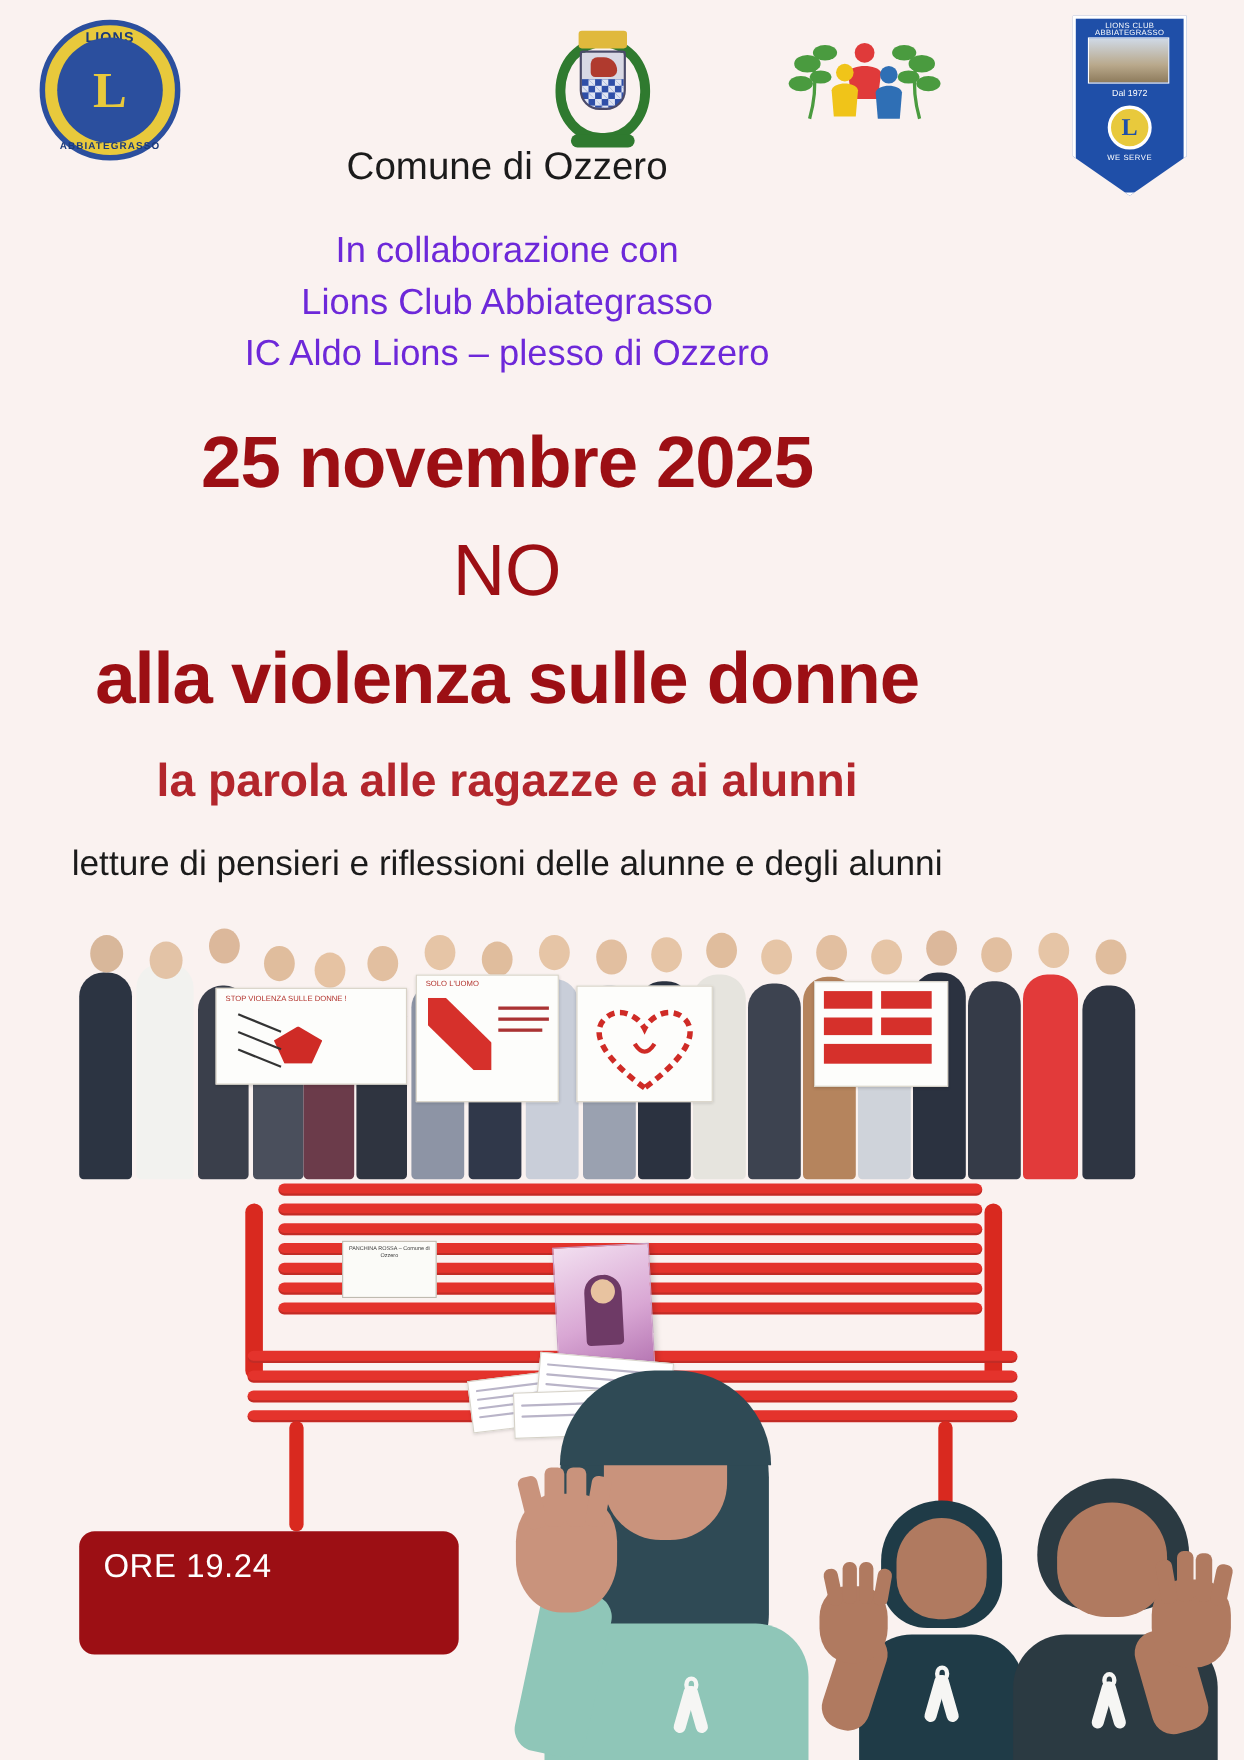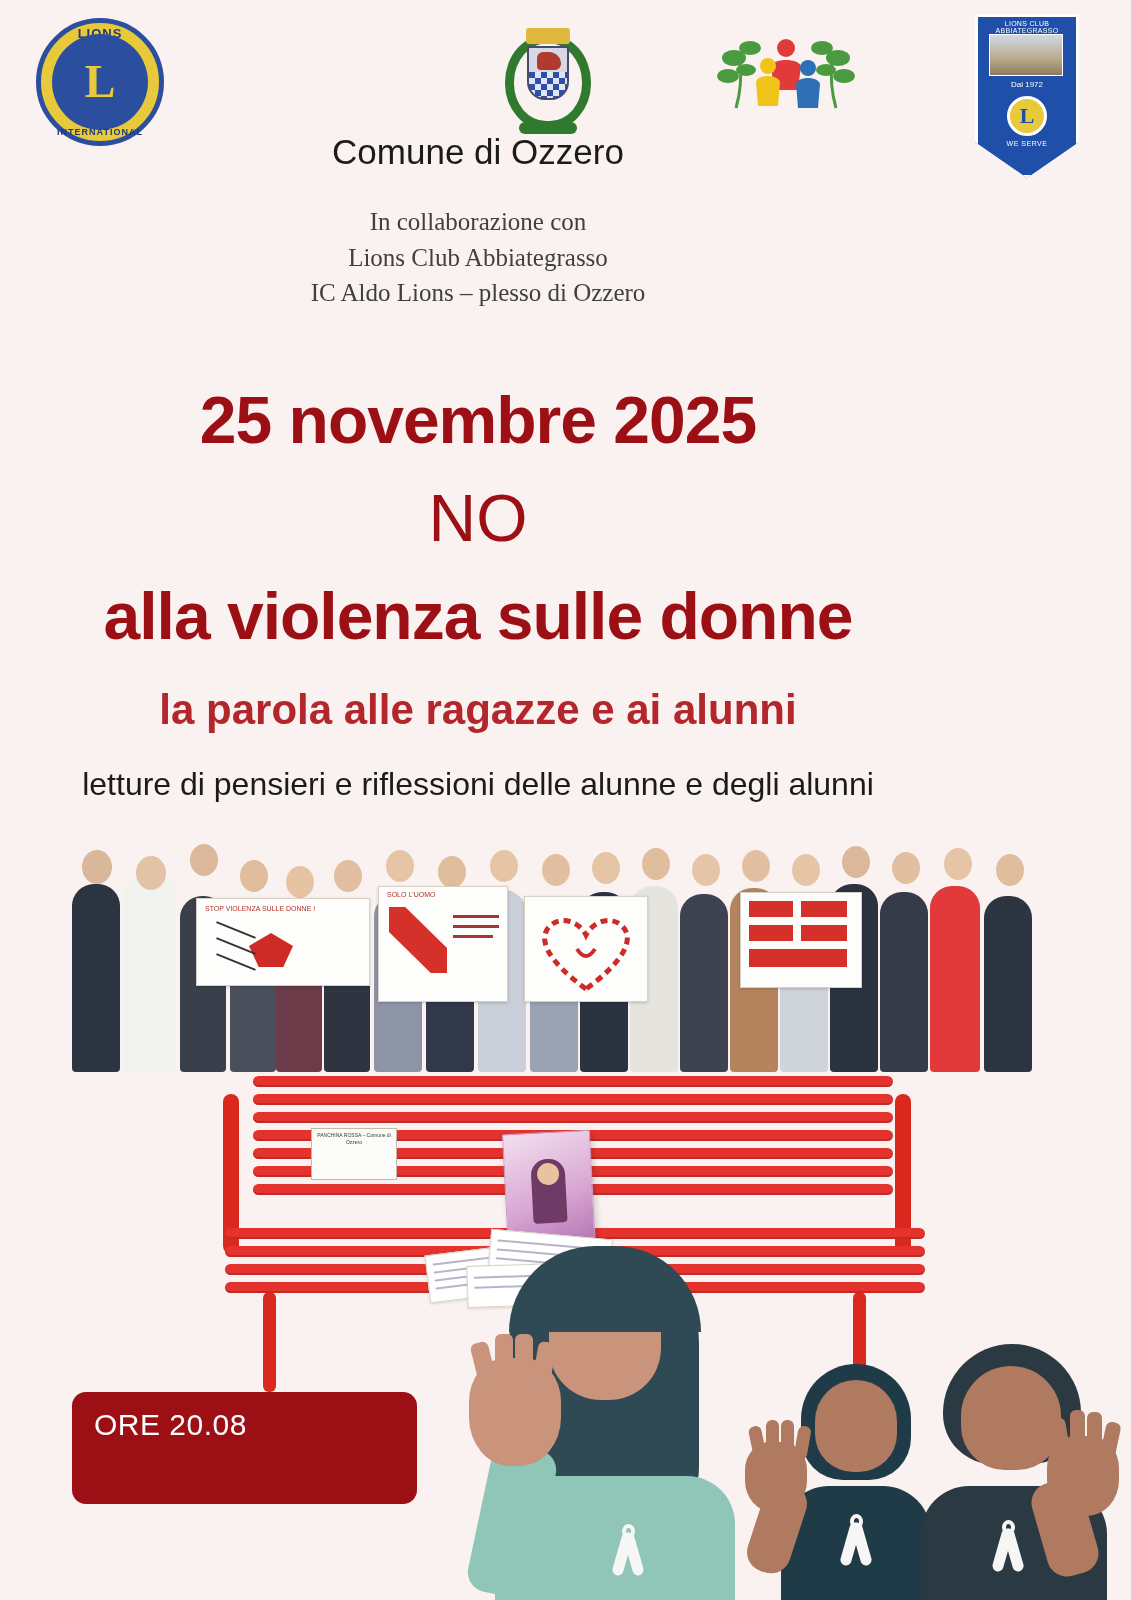--- a/index.html
+++ b/index.html
@@ -196,32 +196,31 @@
   .club-banner .motto {
     position: absolute;
     top: 126px; left: 0; width: 100%;
     text-align: center;
     font-size: 7px;
     color: #ffffff;
     letter-spacing: .5px;
   }
 
   
-  .txt { position: absolute; left: 0; width: 922px; text-align: center; margin-left: 17px; }
+  .txt { position: absolute; left: 0; width: 922px; text-align: center; }
   .comune {
     top: 132px;
     font-size: 35px;
     color: #1b1b1b;
   }
   .collab {
     top: 204px;
-    font-size: 25px;
-    color: #404040;
+    font-size: 33px;
+    color: #6d28d9;
     line-height: 1.42;
-    font-family: Liberation Serif, serif;
   }
   .collab div { margin: 0; }
 
   .date {
     top: 382px;
     font-size: 66px;
     font-weight: bold;
     color: #9c0f14;
     letter-spacing: -1px;
   }
@@ -438,21 +437,21 @@
 <div id="poster">
 
   <div class="logo-row">
 
     <div class="logo lions-intl">
       <div class="ring"></div>
       <div class="topword">LIONS</div>
       <div class="inner">
         <span class="ltr">L</span>
       </div>
-      <div class="botword">INTERNATIONAL</div>
+      <div class="botword">ABBIATEGRASSO</div>
     </div>
 
     <div class="logo crest">
       <div class="wreath"></div>
       <div class="crown"></div>
       <div class="shield">
         <div class="lion"></div>
         <div class="checks"></div>
       </div>
       <div class="ribbon"></div>
@@ -681,16 +680,16 @@
       <div class="finger" style="left:196px;top:78px;width:15px;height:38px;background:#b07a60;transform:rotate(12deg);"></div>
       <div class="ribbon-badge" style="left:88px;top:176px;">
         <div class="knot"></div>
           <div class="l"></div>
           <div class="r"></div>
       </div>
     </div>
   </div>
 
   <div class="time-badge">
-    <div class="t1">ORE 20.08</div>
+    <div class="t1">ORE 19.24</div>
   </div>
 
 </div>
 
 </body></html>

